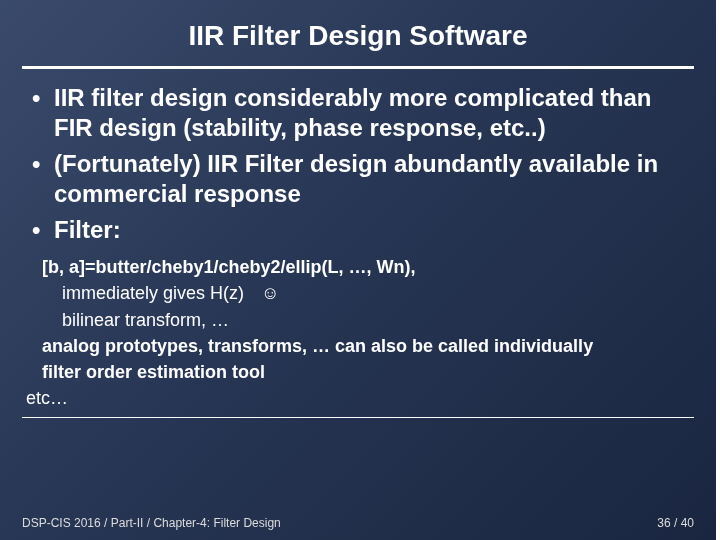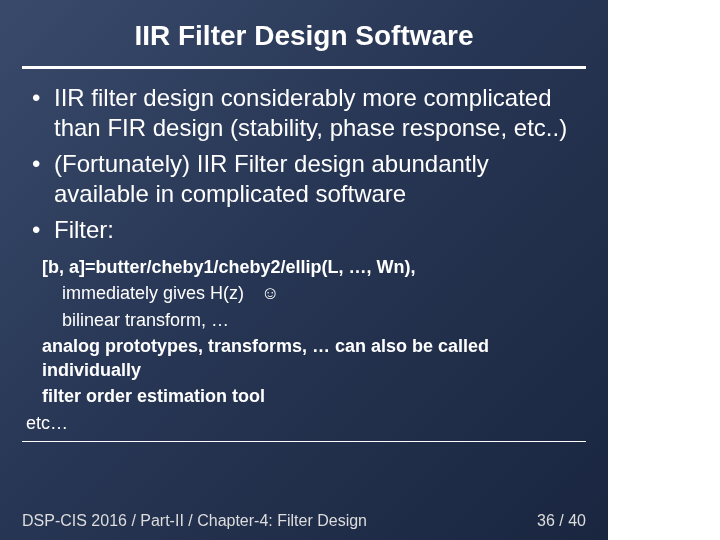--- a/index.html
+++ b/index.html
@@ -4,21 +4,21 @@
 <style>
   html, body {
     margin: 0;
     padding: 0;
     width: 720px;
     height: 540px;
     overflow: hidden;
     font-family: Arial, Helvetica, sans-serif;
   }
   .slide {
-    width: 608px;
+    width: 716px;
     height: 540px;
     background: linear-gradient(135deg, #3a4a6b 0%, #273654 45%, #1a2640 100%);
     color: #ffffff;
     position: relative;
     box-sizing: border-box;
   }
   .title {
     text-align: center;
     font-size: 28px;
     font-weight: bold;
@@ -37,20 +37,21 @@
     list-style: none;
     padding: 0;
     margin: 0;
     font-size: 24px;
     line-height: 1.25;
   }
   ul.main > li {
     position: relative;
     padding-left: 28px;
     margin-bottom: 6px;
+    font-weight: bold;
   }
   ul.main > li::before {
     content: "•";
     position: absolute;
     left: 6px;
     top: 0;
     color: #ffffff;
   }
   .sub {
     font-size: 18px;
@@ -65,40 +66,40 @@
     border-top: 1px solid #ffffff;
     margin: 6px 22px 0 22px;
   }
   .footer {
     position: absolute;
     bottom: 10px;
     left: 22px;
     right: 22px;
     display: flex;
     justify-content: space-between;
-    font-size: 16px;
+    font-size: 12px;
     color: #dddddd;
   }
   .smile {
     display: inline-block;
     margin-left: 12px;
   }
 </style>
 </head>
 <body>
 
 <div class="slide">
 
   <div class="title">IIR Filter Design Software</div>
   <hr class="hr-top">
 
   <div class="content">
     <ul class="main">
       <li>IIR filter design considerably more complicated than FIR design (stability, phase response, etc..)</li>
-      <li>(Fortunately) IIR Filter design abundantly available in complicated software</li>
+      <li>(Fortunately) IIR Filter design abundantly available in commercial response</li>
       <li>Filter:</li>
     </ul>
 
     <div class="sub">
       <div class="line ind1">[b, a]=butter/cheby1/cheby2/ellip(L, …, Wn),</div>
       <div class="line ind2">
         <span>immediately gives H(z)</span>
         <span class="smile">☺</span>
       </div>
       <div class="line ind2">bilinear transform, …</div>

